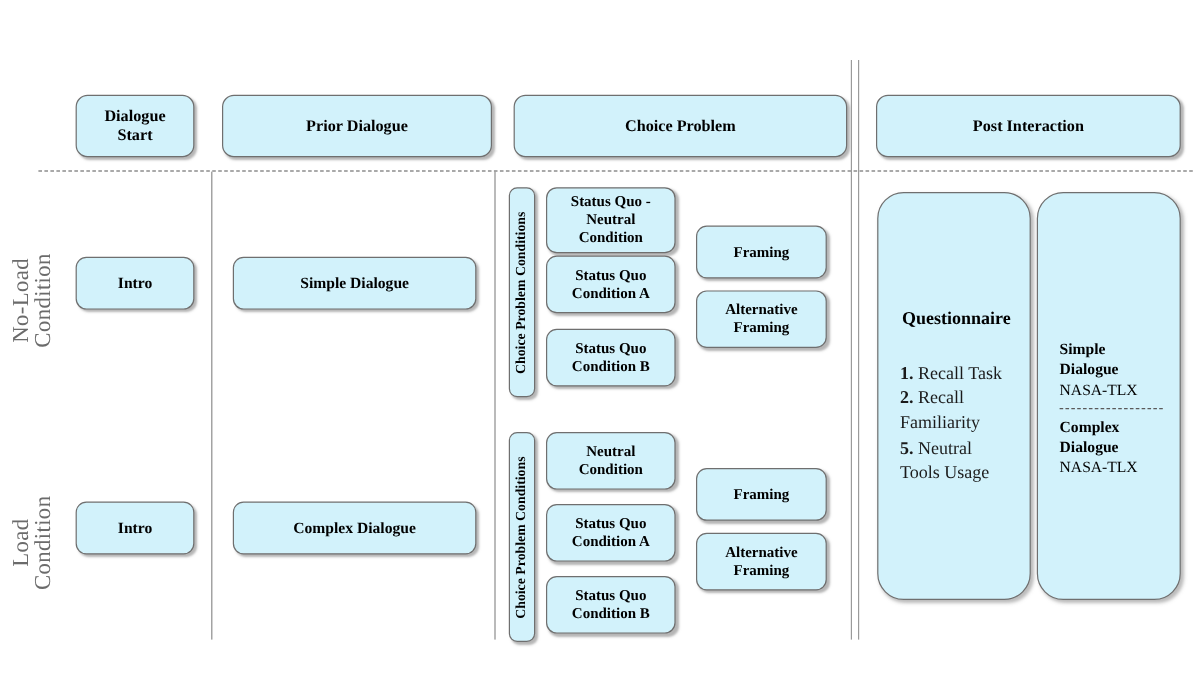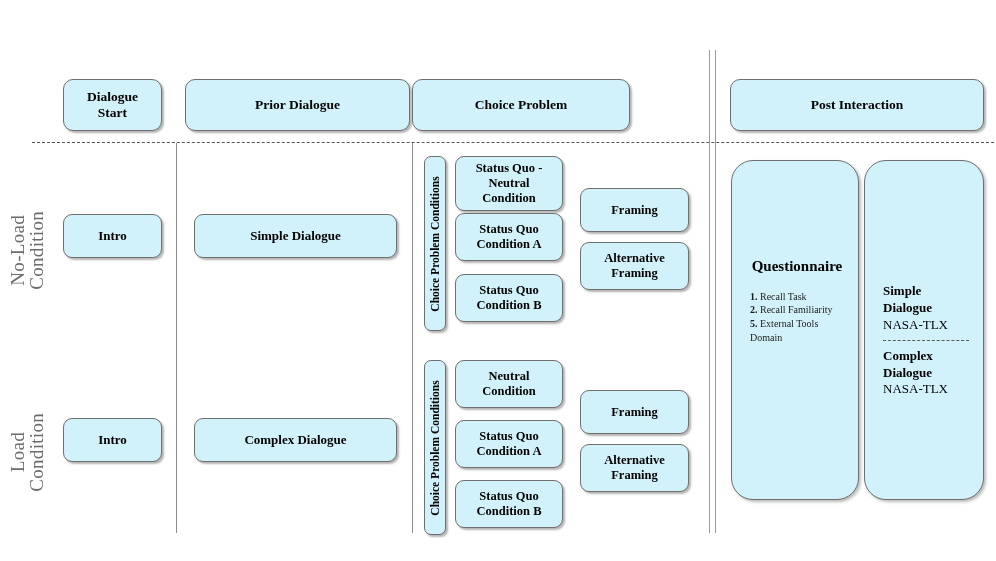--- a/index.html
+++ b/index.html
@@ -113,28 +113,28 @@
   .qwrap {
     width: 100%;
     padding: 95px 10px 0 14px;
     box-sizing: border-box;
     text-align: left;
   }
   .qtitle {
     font-size: 15px;
     font-weight: bold;
     text-align: center;
-    margin: 0 0 14px 0;
+    margin: 0 0 26px 0;
     color: #000;
   }
   .qlist {
     list-style: none;
     margin: 0;
     padding: 0;
-    font-size: 10px;
+    font-size: 15px;
     line-height: 1.38;
     color: #1b1b1b;
   }
   .qlist li { margin: 0; }
   .qlist li b { font-weight: bold; }
 
   
   .tlxwrap {
     width: 100%;
     padding: 120px 8px 0 14px;
@@ -162,21 +162,21 @@
 
   <div class="node header" style="left:63px; top:79px; width:99px; height:52px;">
     <span style="white-space:pre-line;">Dialogue
 Start</span>
   </div>
 
   <div class="node header" style="left:185px; top:79px; width:225px; height:52px;">
     <span style="white-space:pre-line;">Prior Dialogue</span>
   </div>
 
-  <div class="node header" style="left:412px; top:79px; width:218px; height:52px;">
+  <div class="node header" style="left:428px; top:79px; width:278px; height:52px;">
     <span style="white-space:pre-line;">Choice Problem</span>
   </div>
 
   <div class="node header" style="left:730px; top:79px; width:254px; height:52px;">
     <span style="white-space:pre-line;">Post Interaction</span>
   </div>
 
   <div class="hdash" style="left:32px; top:142px; width:962px; height:0;"></div>
 
   <div class="vline" style="left:176px; top:143px; height:390px;"></div>
@@ -278,21 +278,21 @@
         <li>
           <b>1.</b>
           <span>Recall Task</span>
         </li>
         <li>
           <b>2.</b>
           <span>Recall Familiarity</span>
         </li>
         <li>
           <b>5.</b>
-          <span>External Tools Domain</span>
+          <span>Neutral Tools Usage</span>
         </li>
       </ul>
     </div>
   </div>
 
   <div class="node tall" style="left:864px; top:160px; width:120px; height:340px;">
     <div class="tlxwrap">
       <div class="tlx-grp">
         <div class="b">Simple Dialogue</div>
         <div class="r">NASA-TLX</div>

